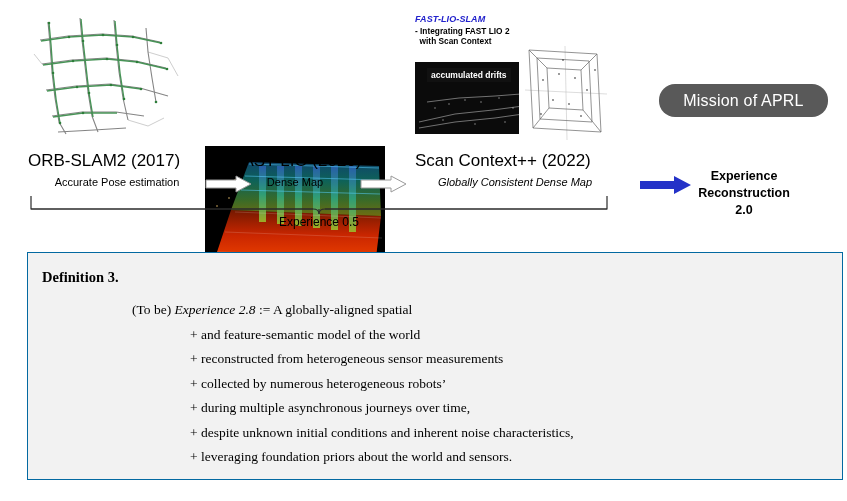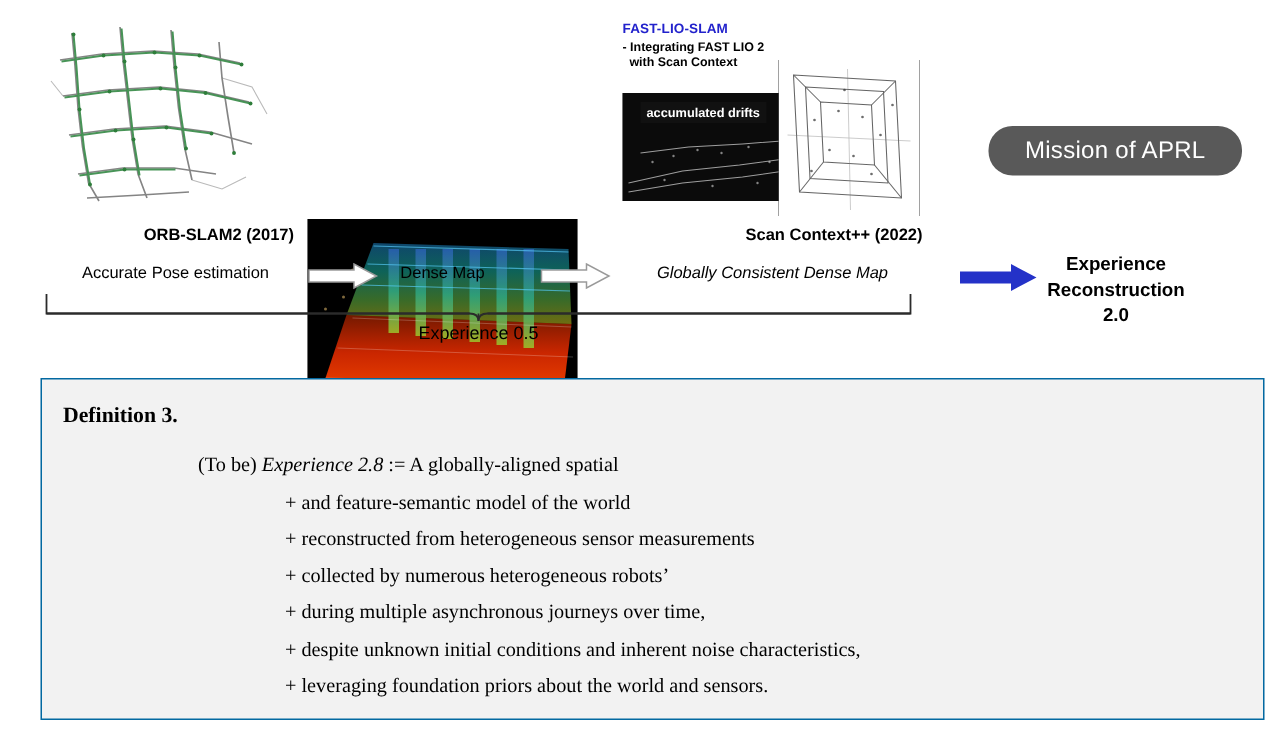--- a/index.html
+++ b/index.html
@@ -26,23 +26,23 @@
   .panel {
     position: absolute;
   }
   .panel-img {
     position: relative;
     overflow: hidden;
     background: #ffffff;
   }
   .panel-caption {
     position: absolute;
-    text-align: right;
-    font-size: 11px;
-    font-weight: bold;
+    text-align: left;
+    font-size: 17px;
+    font-weight: normal;
     color: #000;
   }
   .stage-label {
     position: absolute;
     text-align: center;
     font-size: 11px;
     color: #000;
   }
 
   
@@ -62,20 +62,21 @@
   #p3-img {
     left: 415px; top: 14px; width: 118px; height: 128px;
     background: #ffffff;
   }
   #p3-text {
     position: absolute; left: 0; top: 0; width: 118px;
   }
   #p3-title {
     font-size: 9px; font-weight: bold; color: #2222cc;
     letter-spacing: .1px;
+    font-style: italic;
   }
   #p3-sub {
     font-size: 8.3px; color: #000; font-weight: bold; line-height: 1.25;
     margin-top: 2px;
   }
   #p3-photo {
     position: absolute; left: 0px; top: 48px; width: 112px; height: 72px;
     background: #0d0d0d; overflow: hidden;
   }
   #drift-badge {
@@ -99,21 +100,21 @@
     background: #595959;
     color: #ffffff;
     font-size: 16px;
     display: flex; align-items: center; justify-content: center;
     letter-spacing: .2px;
     border-radius: 16px;
   }
 
   
   #cap1 { left: 28px;  top: 151px; width: 168px; }
-  #cap2 { left: 205px; top: 151px; width: 157px; }
+  #cap2 { left: 205px; top: 151px; width: 157px; padding-left: 28px; }
   #cap3 { left: 415px; top: 151px; width: 200px; }
 
   
   #stage1 { left: 22px;  top: 176px; width: 190px; }
   #stage2 { left: 230px; top: 176px; width: 130px; }
   #stage3 { left: 400px; top: 176px; width: 230px; font-style: italic; }
 
   .hollow-arrow { position: absolute; }
   #ha1 { left: 205px; top: 175px; }
   #ha2 { left: 360px; top: 175px; }

